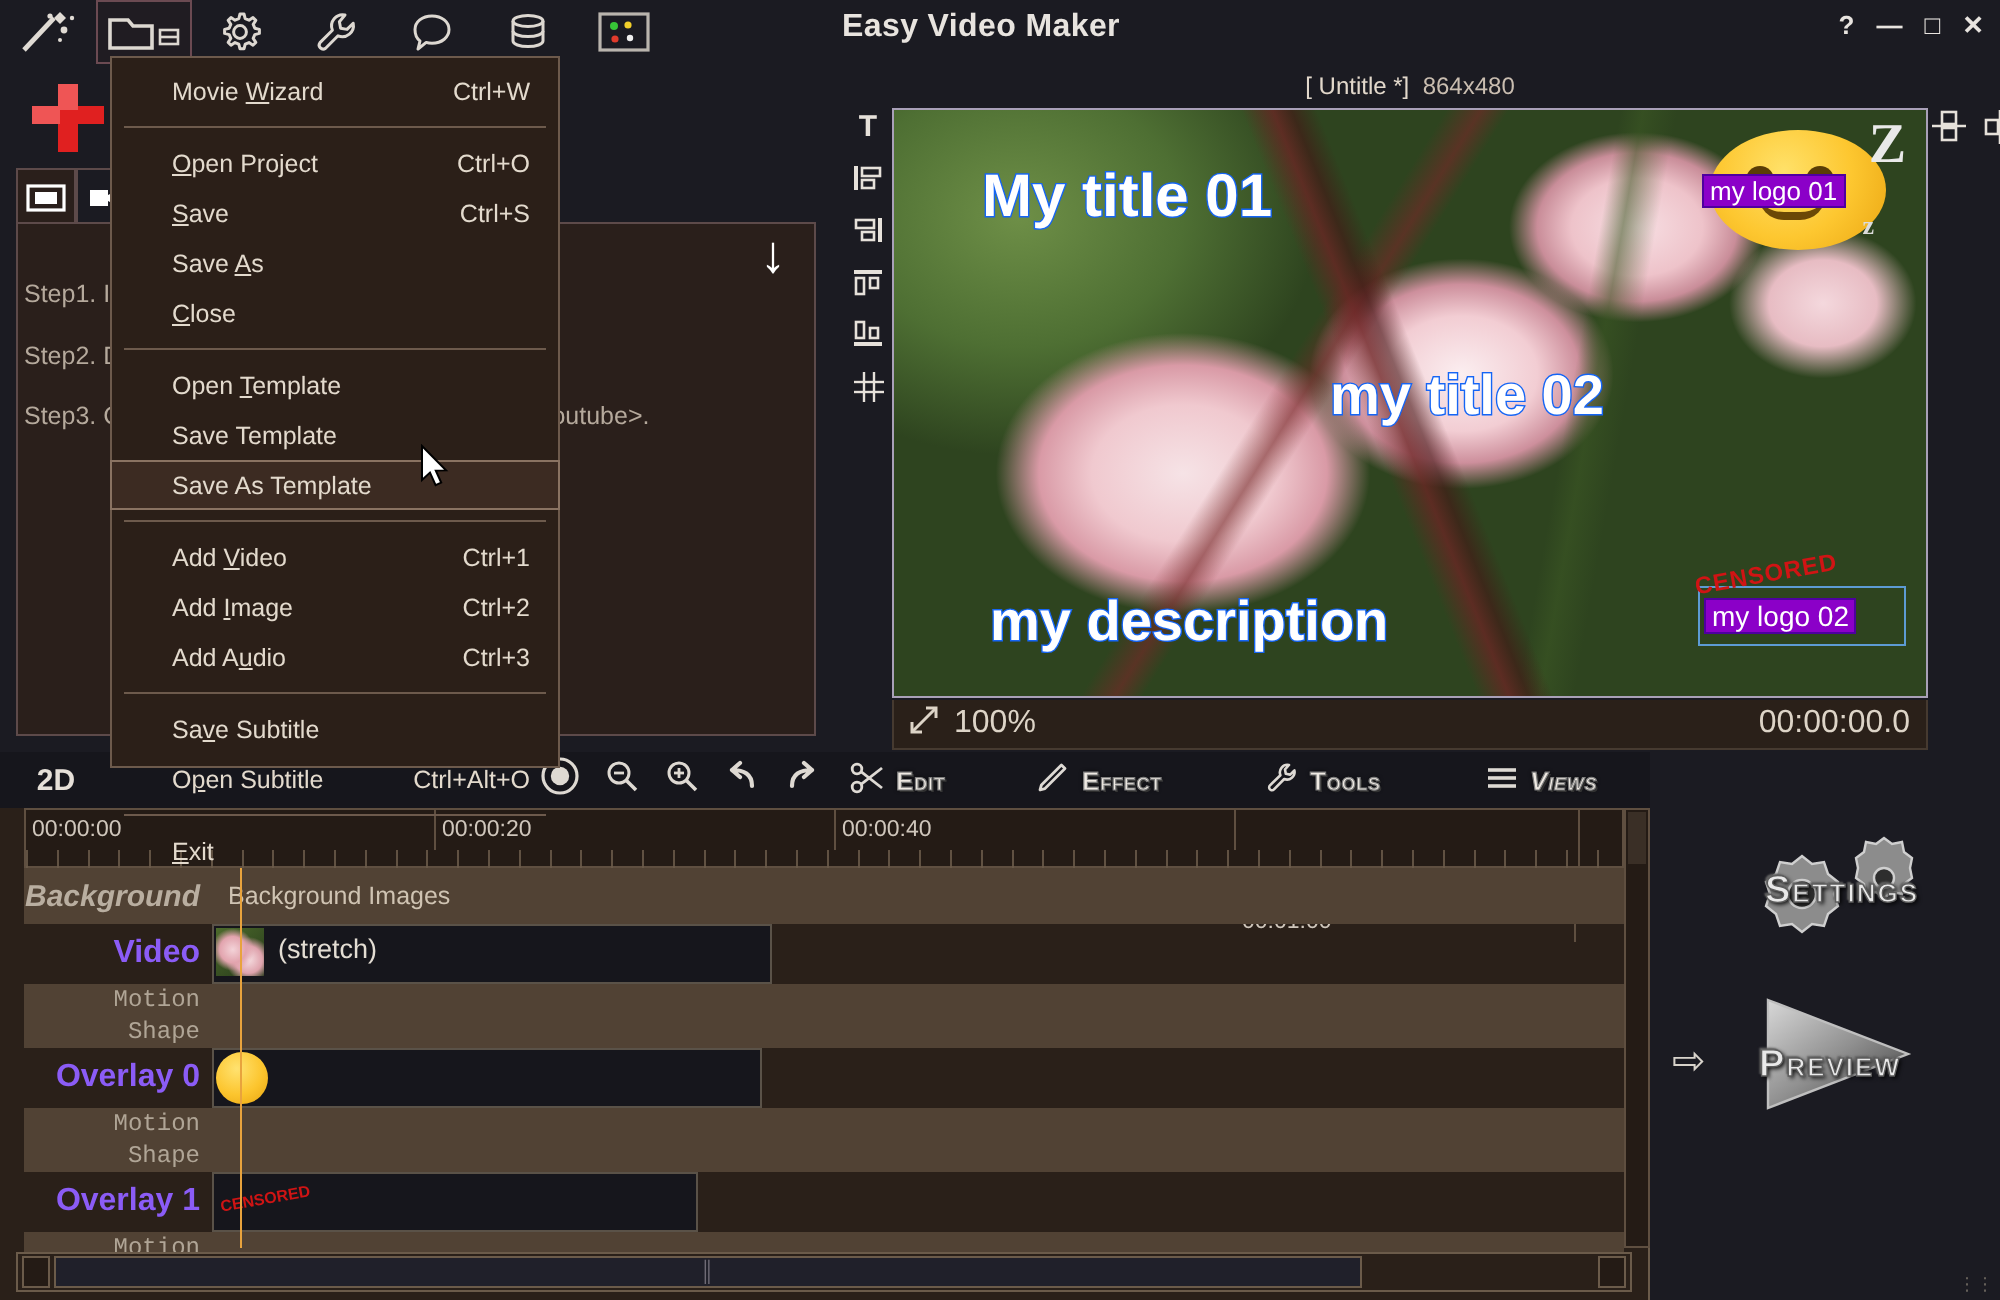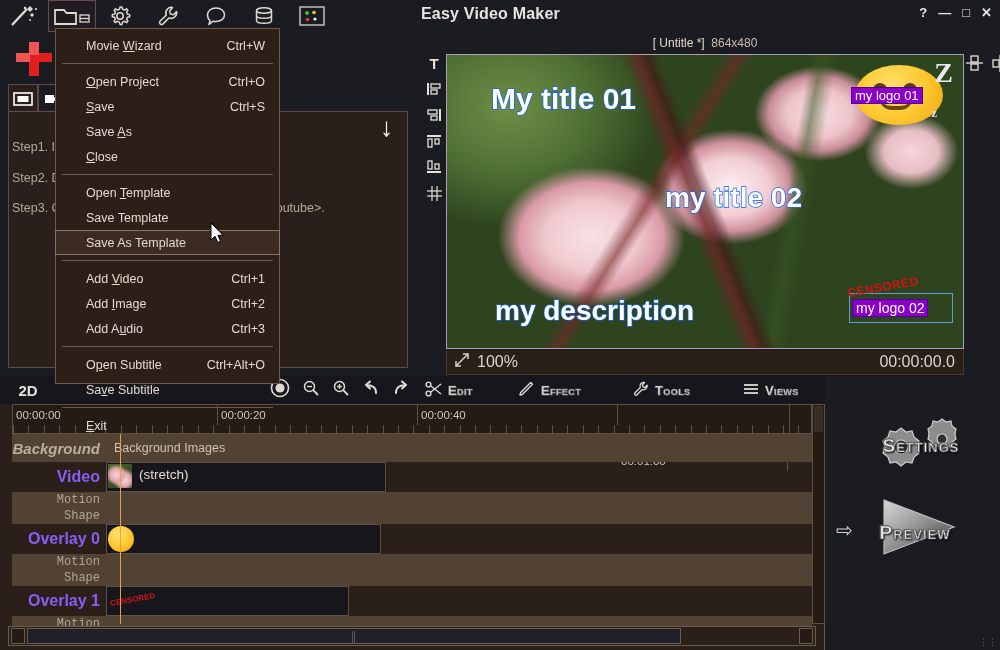--- a/index.html
+++ b/index.html
@@ -154,21 +154,21 @@
   .menu-btn {
     position: absolute; display: flex; align-items: center; gap: 5px;
     font-size: 13px; font-weight: bold; color: #efeae3;
     text-shadow: 0 0 2px #000, 1px 1px 0 #3a3a3a;
   }
   .menu-btn .mb-txt { font-variant: small-caps; letter-spacing: .4px;
     -webkit-text-stroke: .6px #7e7e7e; }
   #mb-edit   { left: 425px; }
   #mb-effect { left: 518px; }
   #mb-tools  { left: 632px; }
-  #mb-views  { left: 742px; }
+  #mb-views  { left: 742px; font-style: italic; }
 
   
   .timeline {
     position: absolute; left: 0; top: 404px; width: 825px; height: 282px;
     background: #2a2019; border-right: 1px solid #6b5b4a;
   }
   .ruler {
     position: absolute; left: 12px; top: 0; width: 800px; height: 30px;
     background: #241b15; border: 1px solid #5f4f40;
   }
@@ -700,25 +700,25 @@
     <span>Add <span class="u">I</span>mage</span>
     <span class="sc">Ctrl+2</span>
   </div>
   <div class="mi">
     <span>Add A<span class="u">u</span>dio</span>
     <span class="sc">Ctrl+3</span>
   </div>
   <div class="msep"></div>
 
   <div class="mi">
+    <span>Sa<span class="u">v</span>e Subtitle</span>
+  </div>
+  <div class="mi">
     <span>O<span class="u">p</span>en Subtitle</span>
     <span class="sc">Ctrl+Alt+O</span>
-  </div>
-  <div class="mi">
-    <span>Sa<span class="u">v</span>e Subtitle</span>
   </div>
   <div class="msep"></div>
 
   <div class="mi">
     <span><span class="u">E</span>xit</span>
   </div>
 </div>
 
 <div class="cursor-ptr">
   <svg width="16" height="24" viewBox="0 0 16 24">

